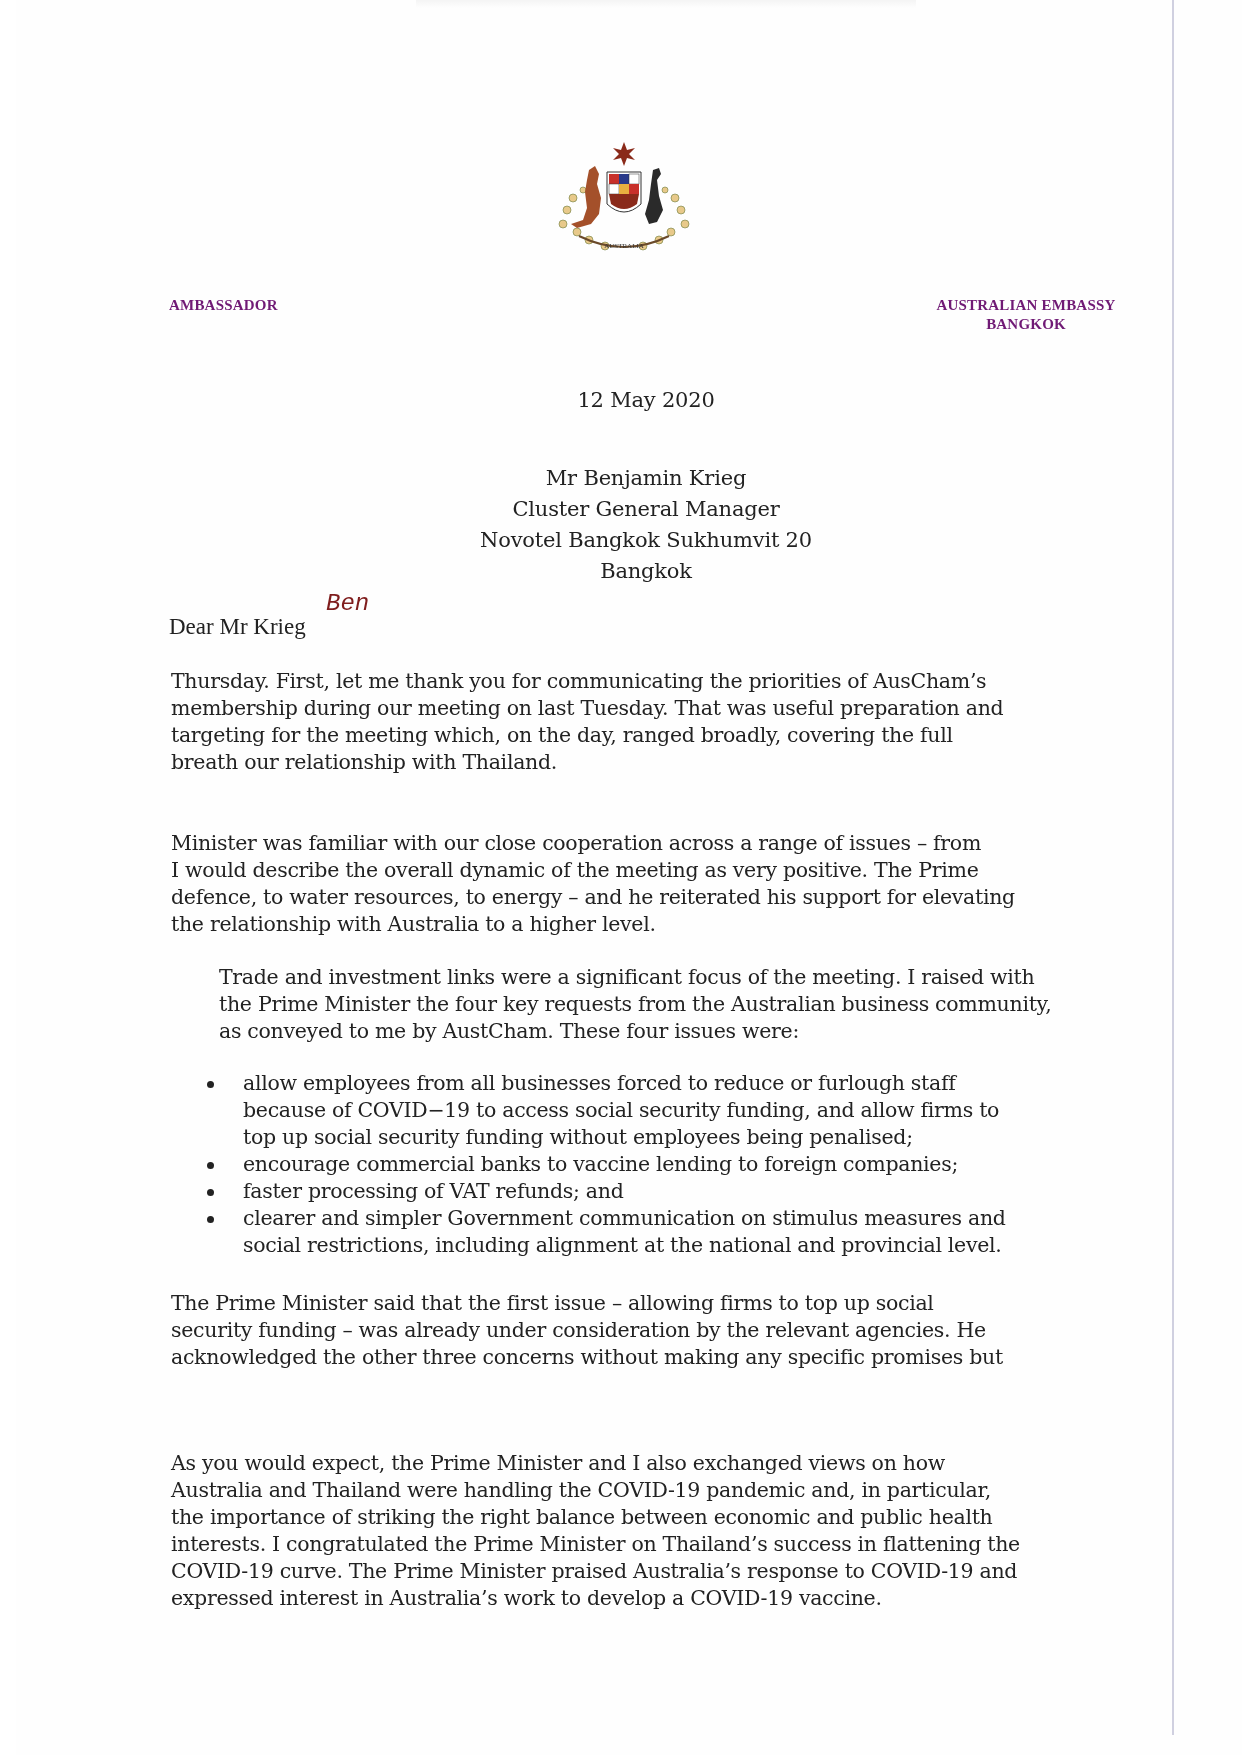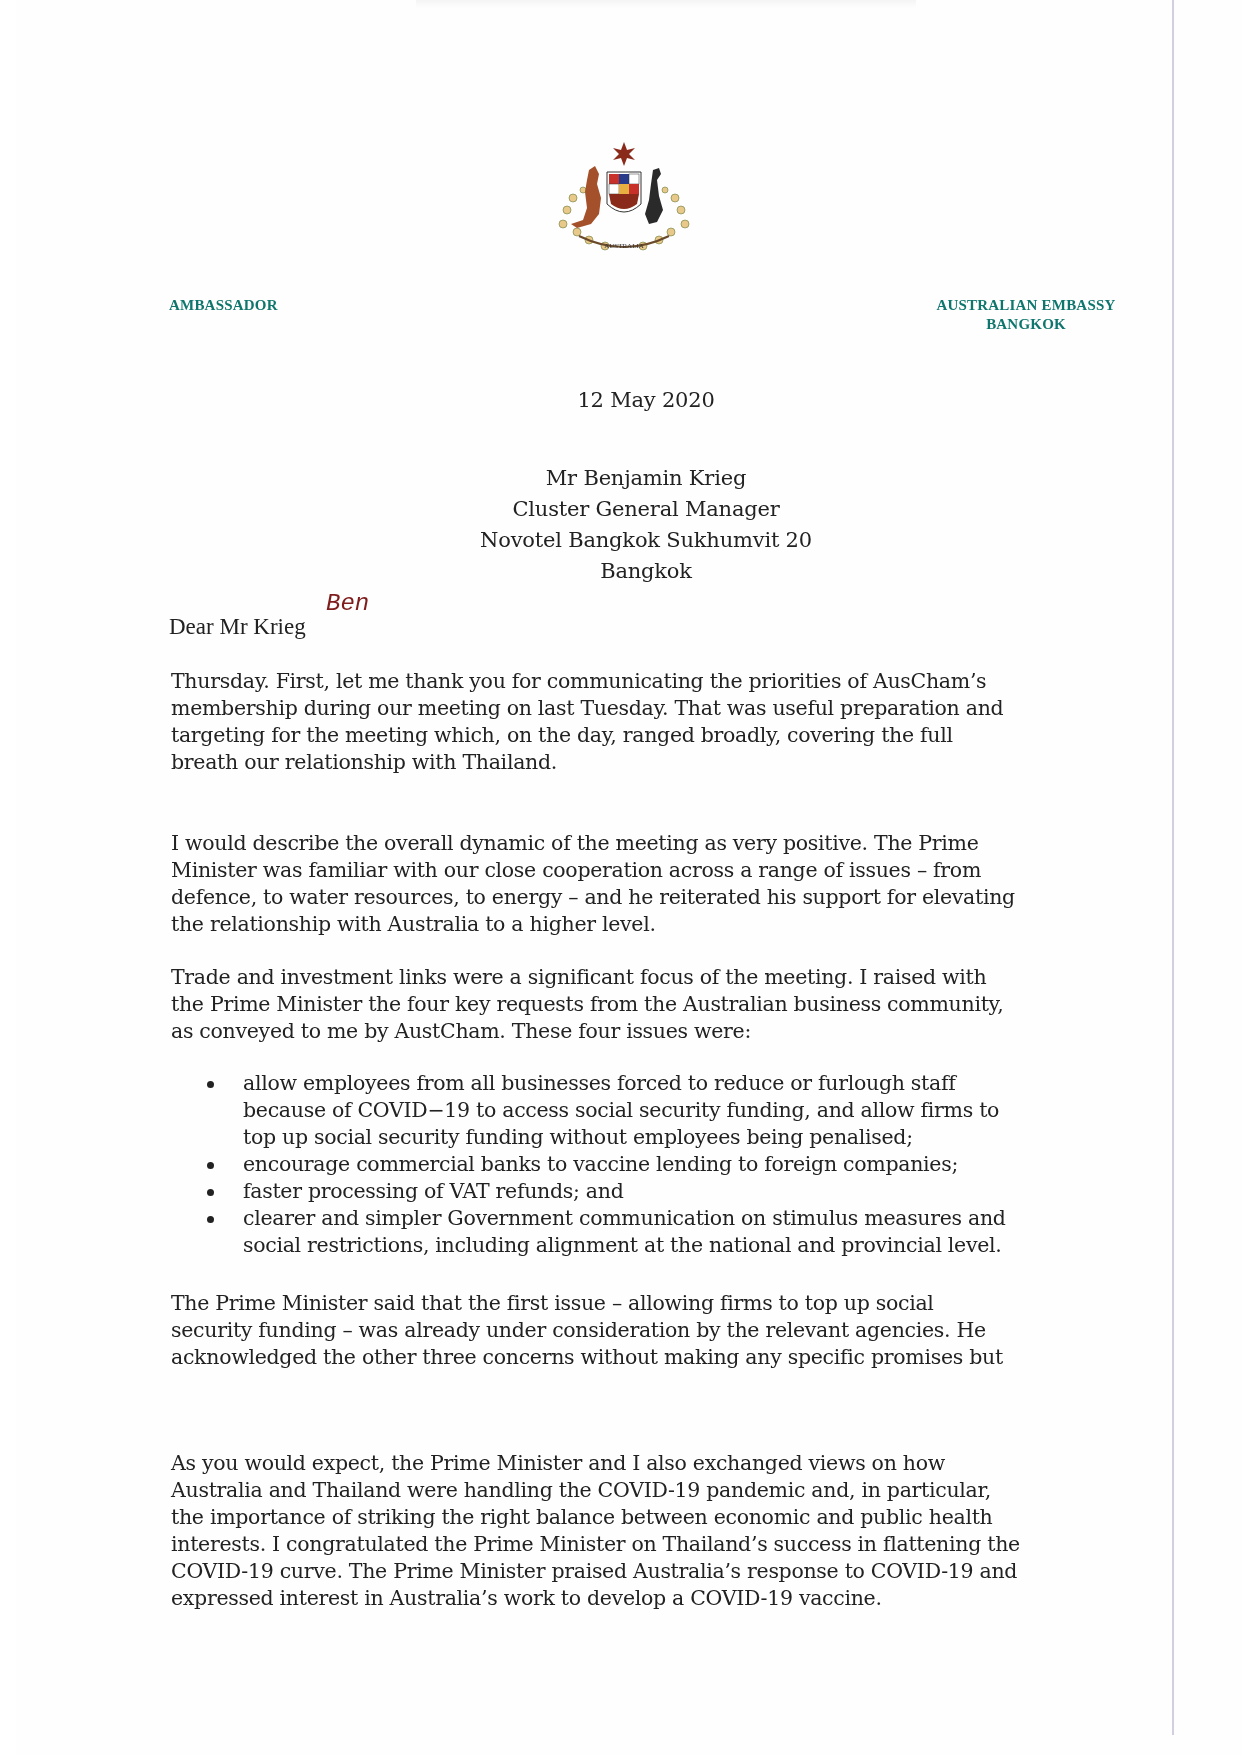--- a/index.html
+++ b/index.html
@@ -43,21 +43,21 @@
       left: 533px;
       top: 140px;
       width: 150px;
       height: 120px;
     }
     .hdr {
       position: absolute;
       font-family: "Liberation Serif", serif;
       font-weight: bold;
       font-size: 15px;
-      color: #0f766e;
+      color: #701a75;
       letter-spacing: 0.2px;
       line-height: 19px;
     }
     .hdr-left { left: 153px; top: 296px; }
     .hdr-right { left: 880px; top: 296px; width: 260px; text-align: center; }
     .body-text {
       position: absolute;
       left: 155px;
       width: 950px;
       font-family: "DejaVu Serif", serif;
@@ -107,21 +107,21 @@
       color: #222222;
       transform-origin: left top;
     }
     .para-serif {
       font-family: "DejaVu Serif", serif;
       font-size: 20.5px;
       letter-spacing: -0.3px;
     }
     .p1 { top: 668px; }
     .p2 { top: 830px; }
-    .p3 { top: 964px; }
+    .p3 { top: 964px; margin-left: 48px; }
     .bullets {
       position: absolute;
       left: 155px;
       top: 1070px;
       width: 940px;
       margin: 0;
       padding: 0;
       list-style: none;
     }
     .bullets li {
@@ -220,22 +220,22 @@
   </svg>
   <div class="handwritten">Ben</div>
 
   <div class="para para-serif p1">
       <span class="line">Thursday.  First, let me thank you for communicating the priorities of AusCham’s</span>
       <span class="line">membership during our meeting on last Tuesday.  That was useful preparation and</span>
       <span class="line">targeting for the meeting which, on the day, ranged broadly, covering the full</span>
       <span class="line">breath our relationship with Thailand.</span>
     </div>
   <div class="para para-serif p2">
+      <span class="line">Minister was familiar with our close cooperation across a range of issues – from</span>
       <span class="line">I would describe the overall dynamic of the meeting as very positive. The Prime</span>
-      <span class="line">Minister was familiar with our close cooperation across a range of issues – from</span>
       <span class="line">defence, to water resources, to energy – and he reiterated his support for elevating</span>
       <span class="line">the relationship with Australia to a higher level.</span>
     </div>
   <div class="para para-serif p3">
       <span class="line">Trade and investment links were a significant focus of the meeting. I raised with</span>
       <span class="line">the Prime Minister the four key requests from the Australian business community,</span>
       <span class="line">as conveyed to me by AustCham. These four issues were:</span>
     </div>
 
   <ul class="bullets">

